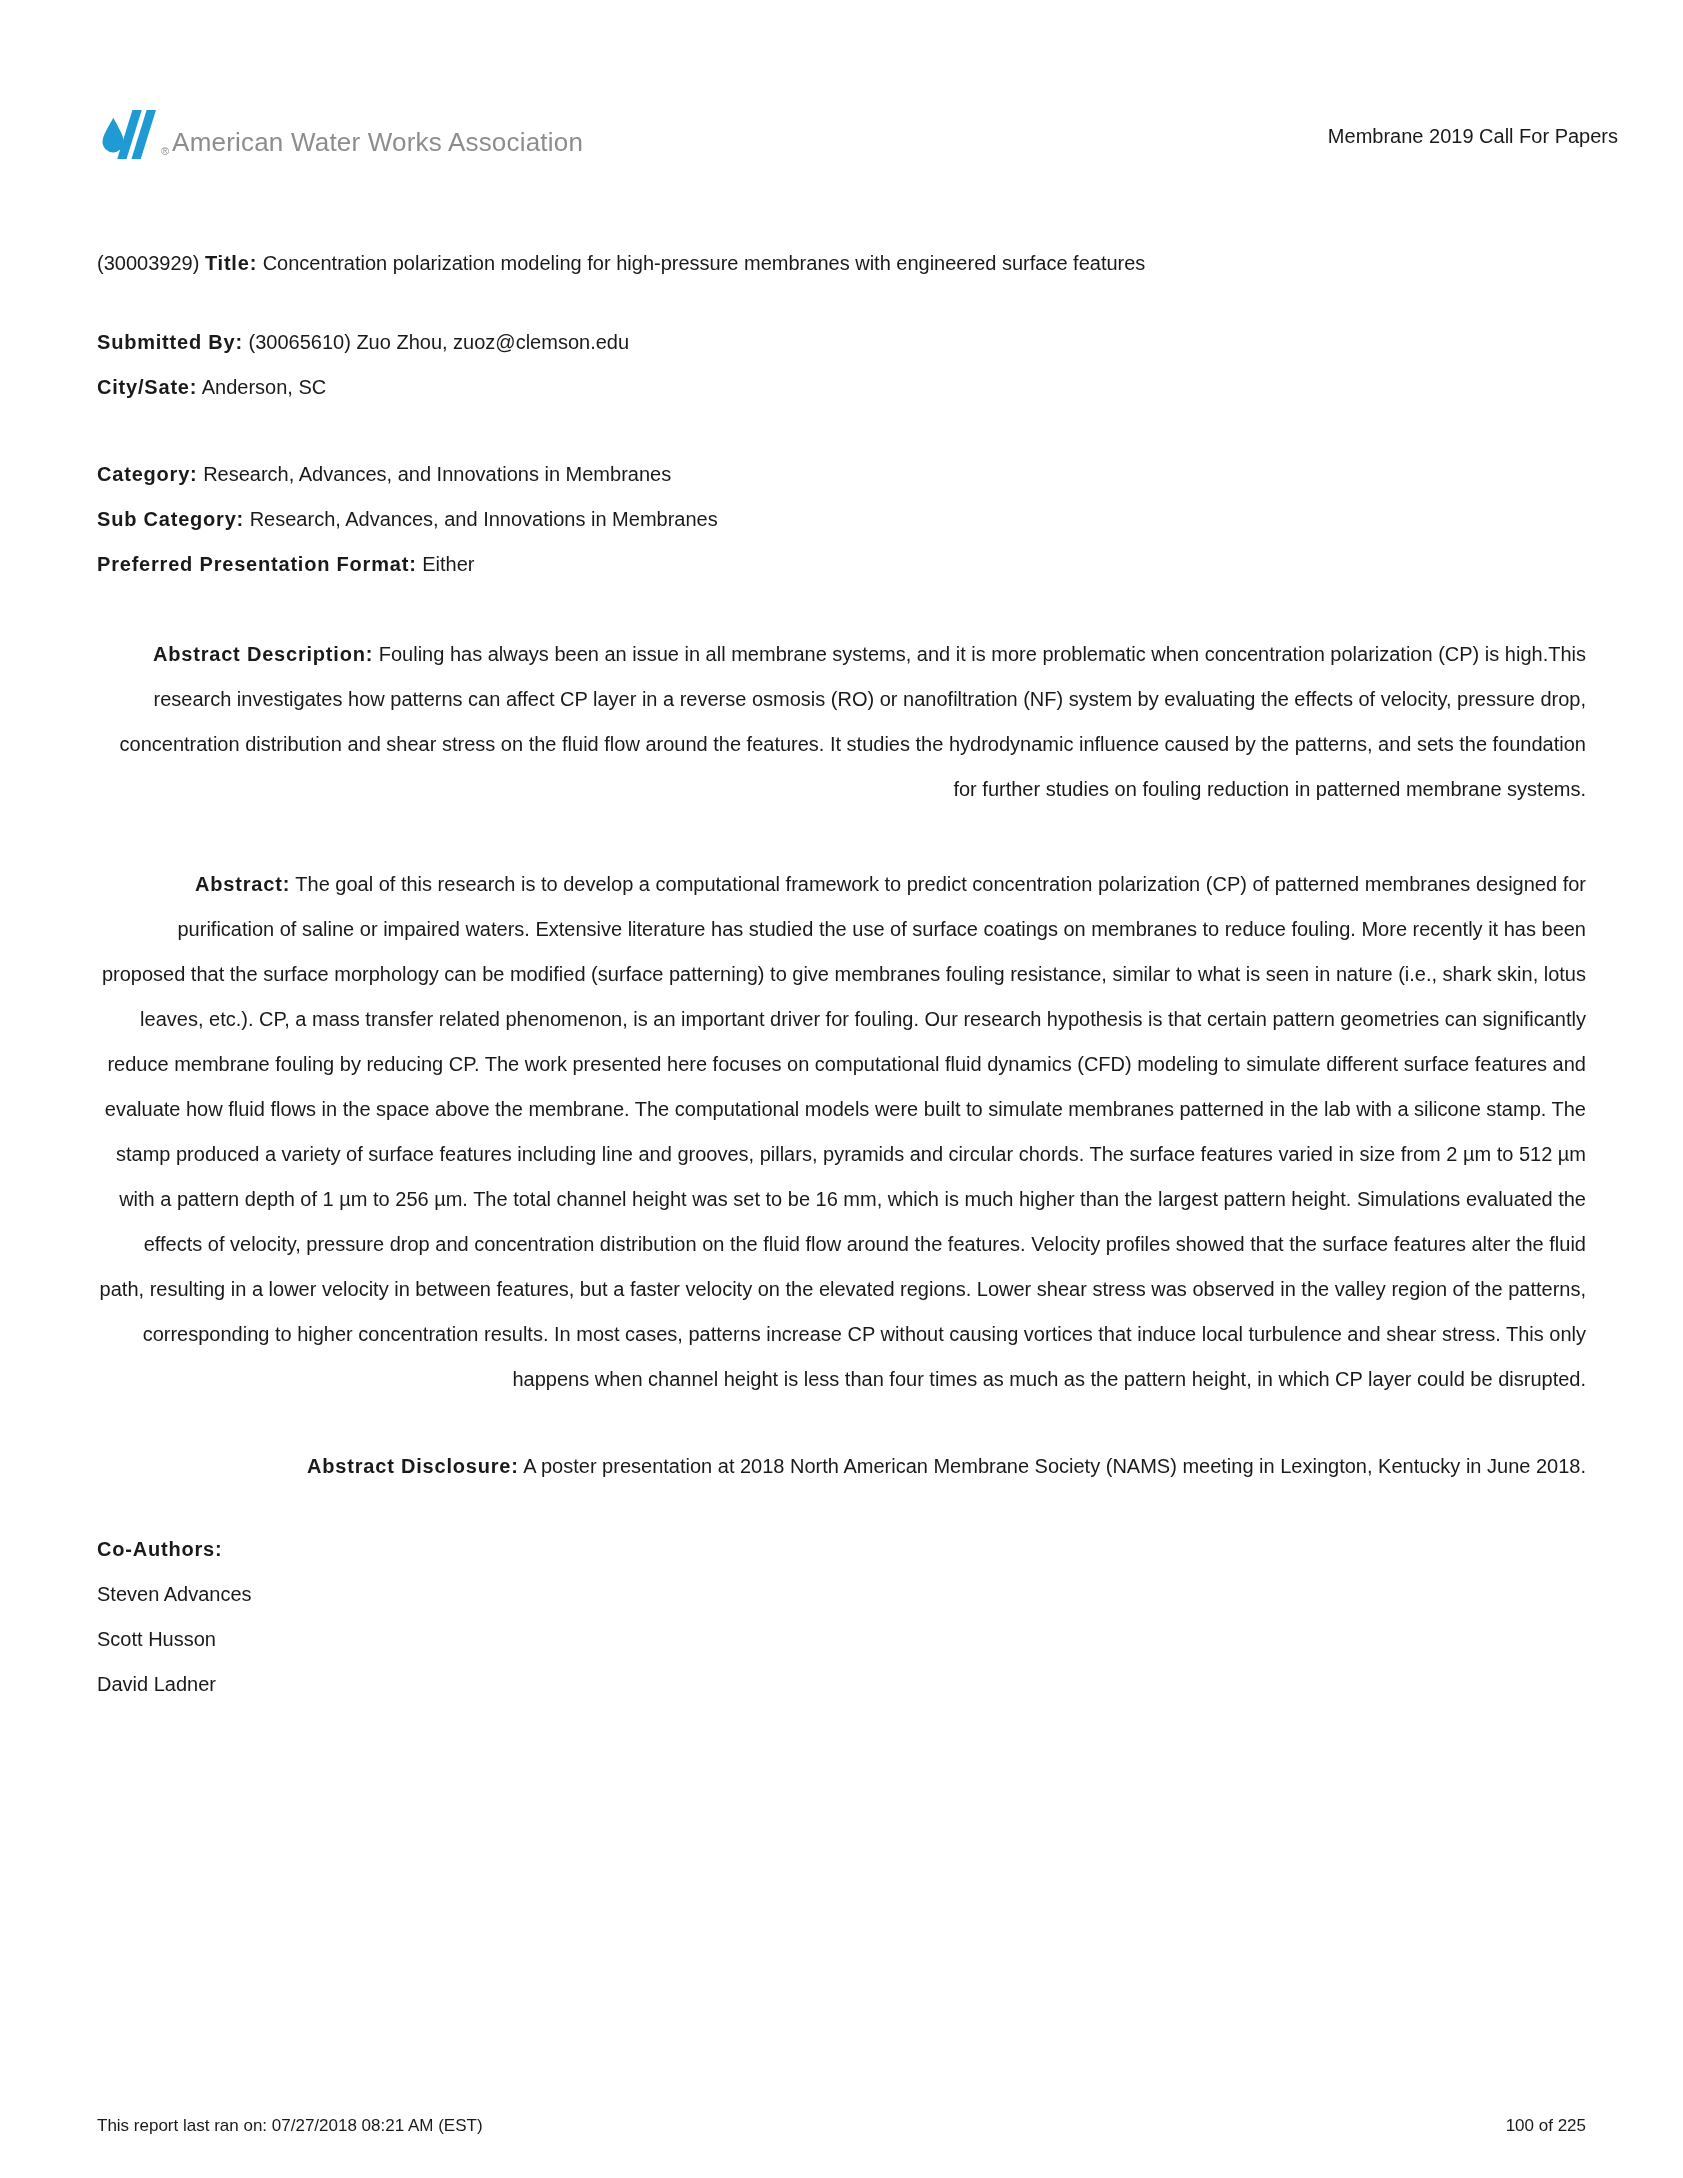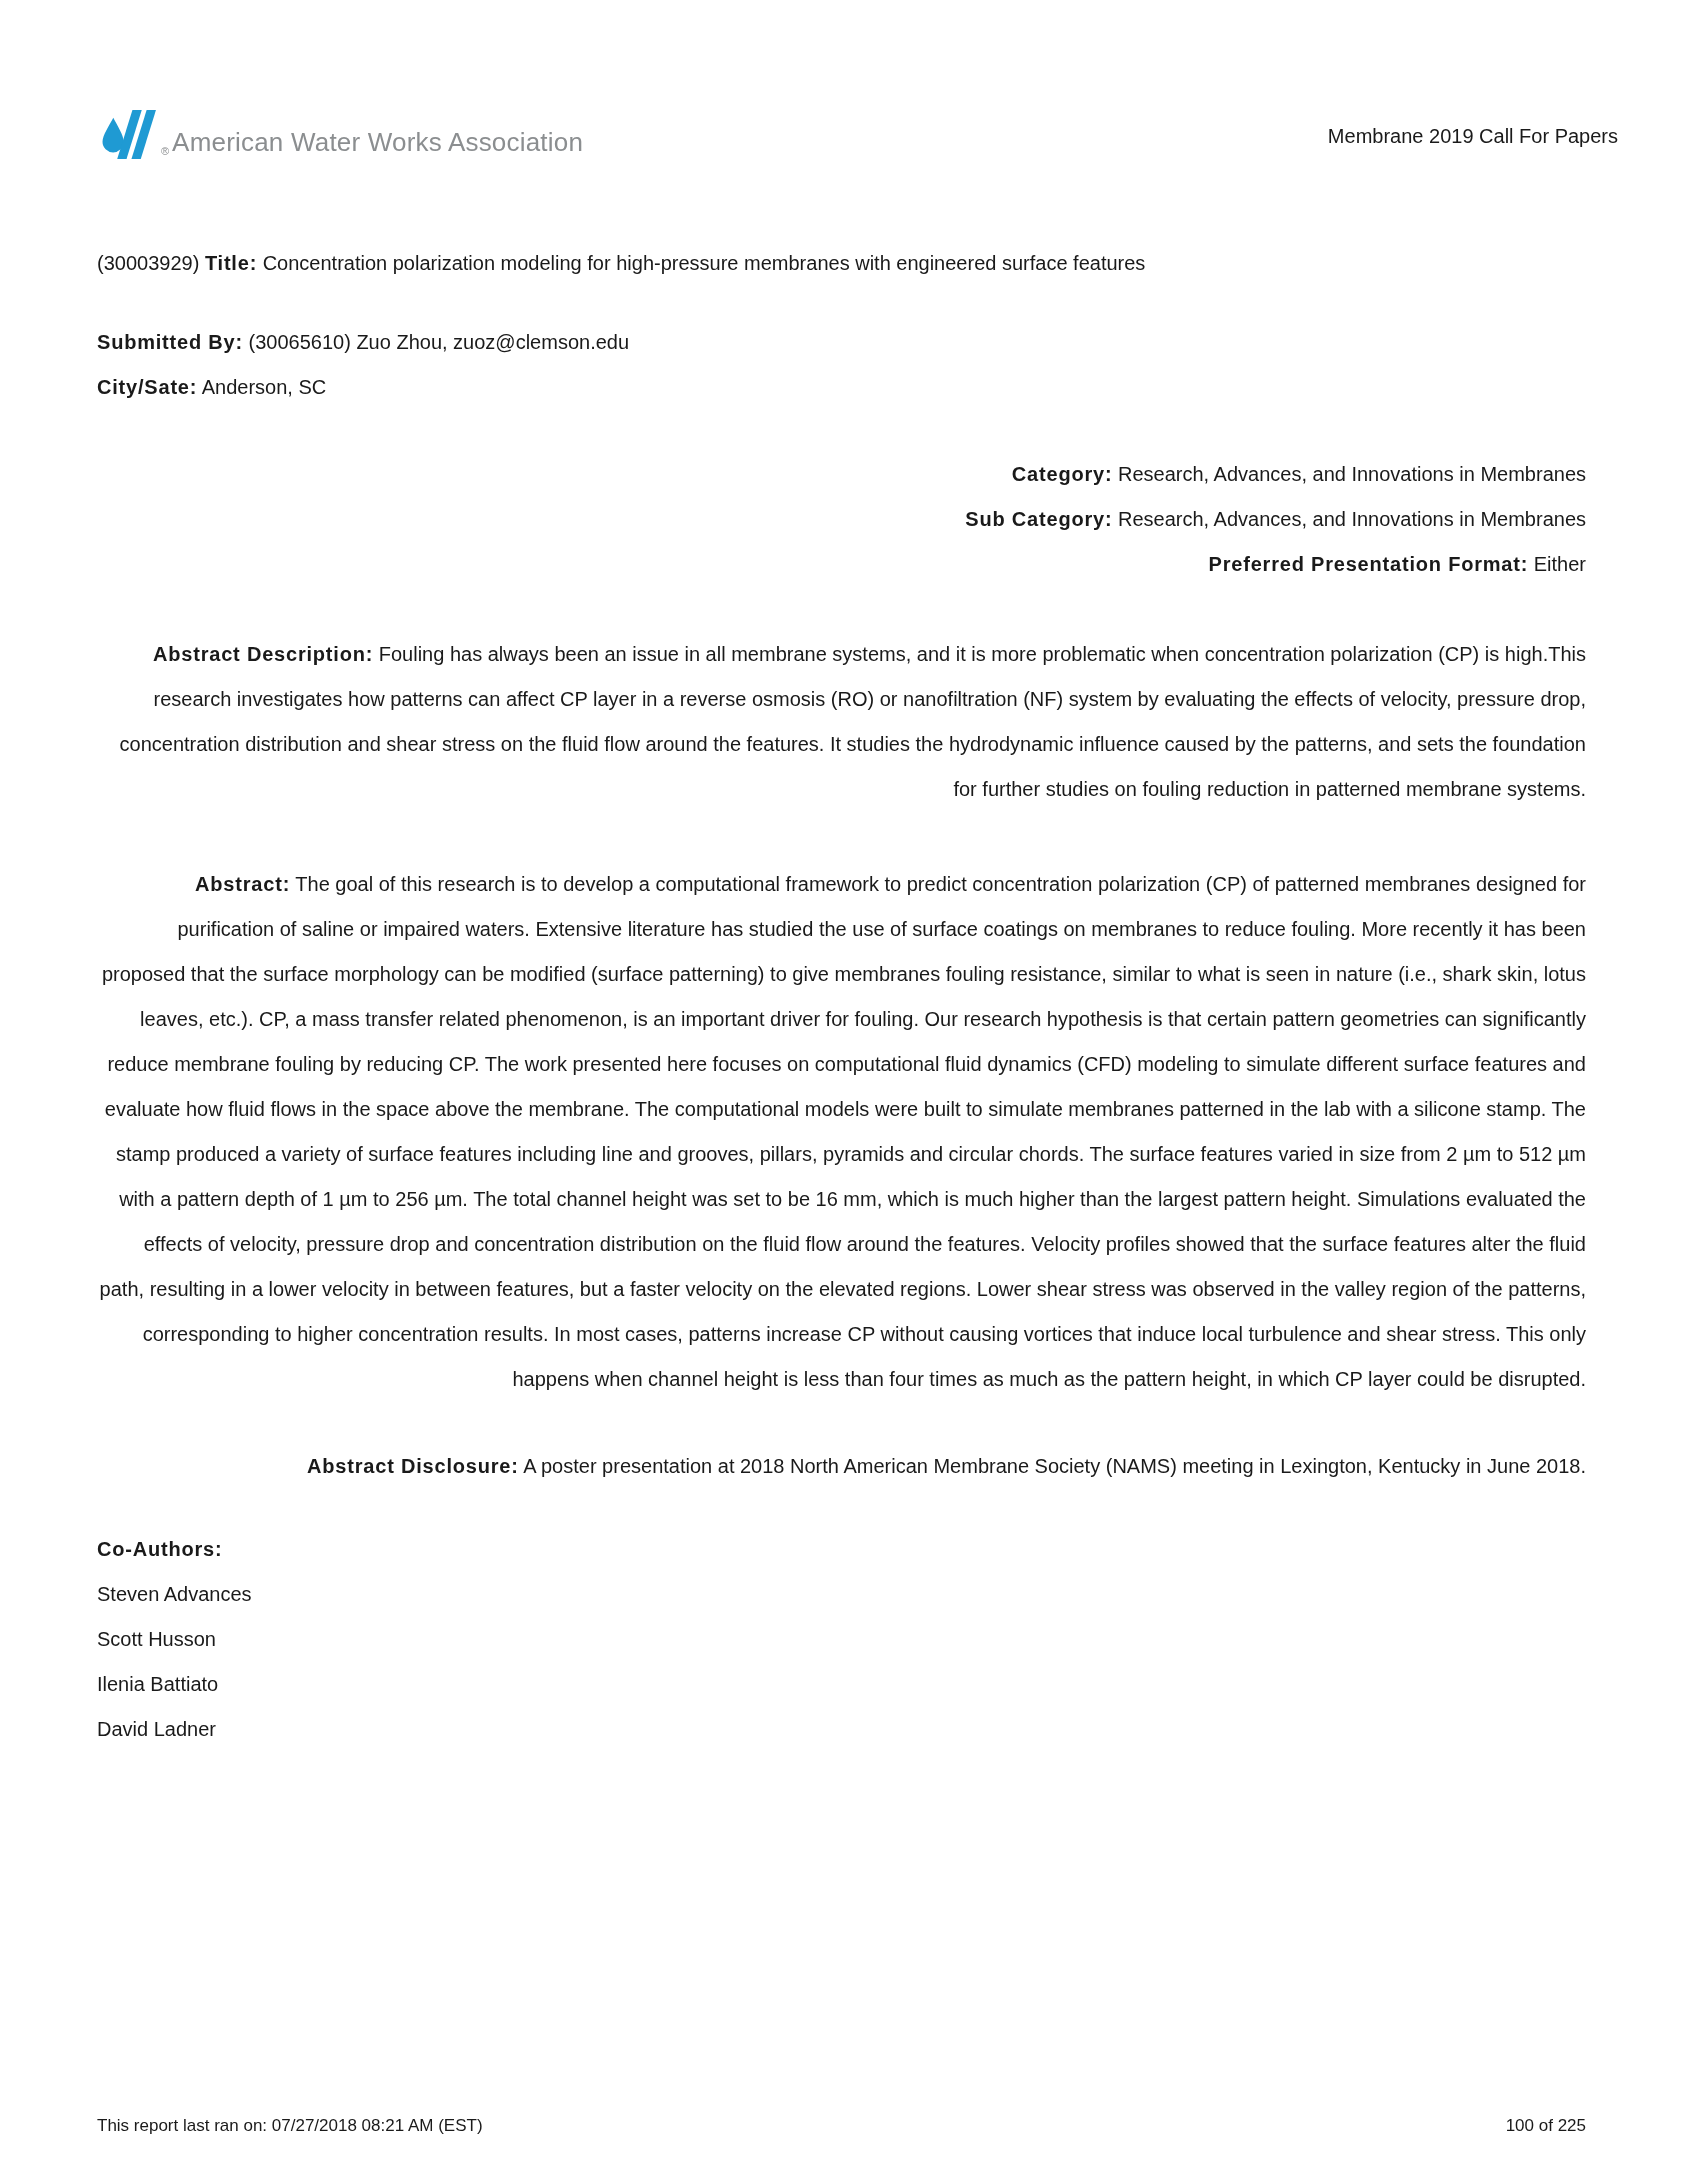--- a/index.html
+++ b/index.html
@@ -39,21 +39,21 @@
   .report-title { font-size: 20px; padding-top: 16px; white-space: nowrap; }
 
   
   .content { padding: 0 97px; }
   .line, .para { font-size: 20px; line-height: 45px; }
   .para { text-align: right; }
   .label { letter-spacing: 0.8px; font-weight: bold; }
 
   .title-line { margin-top: 81px; }
   .block-submitter { margin-top: 34px; }
-  .block-category { margin-top: 42px; text-align: right; }
+  .block-category { margin-top: 42px; }
   .block-abs-desc { margin-top: 45px; }
   .block-abstract { margin-top: 50px; }
   .block-disclosure { margin-top: 42px; }
   .block-coauthors { margin-top: 38px; }
 
   
   .footer {
     position: absolute;
     left: 97px;
     right: 97px;
@@ -104,21 +104,20 @@
     <div class="para block-abs-desc"><span class="label">Abstract Description:</span> <span>Fouling has always been an issue in all membrane systems, and it is more problematic when concentration polarization (CP) is high.This research investigates how patterns can affect CP layer in a reverse osmosis (RO) or nanofiltration (NF) system by evaluating the effects of velocity, pressure drop, concentration distribution and shear stress on the fluid flow around the features. It studies the hydrodynamic influence caused by the patterns, and sets the foundation for further studies on fouling reduction in patterned membrane systems.</span></div>
 
     <div class="para block-abstract"><span class="label">Abstract:</span> <span>The goal of this research is to develop a computational framework to predict concentration polarization (CP) of patterned membranes designed for purification of saline or impaired waters. Extensive literature has studied the use of surface coatings on membranes to reduce fouling. More recently it has been proposed that the surface morphology can be modified (surface patterning) to give membranes fouling resistance, similar to what is seen in nature (i.e., shark skin, lotus leaves, etc.). CP, a mass transfer related phenomenon, is an important driver for fouling. Our research hypothesis is that certain pattern geometries can significantly reduce membrane fouling by reducing CP. The work presented here focuses on computational fluid dynamics (CFD) modeling to simulate different surface features and evaluate how fluid flows in the space above the membrane. The computational models were built to simulate membranes patterned in the lab with a silicone stamp. The stamp produced a variety of surface features including line and grooves, pillars, pyramids and circular chords. The surface features varied in size from 2 µm to 512 µm with a pattern depth of 1 µm to 256 µm. The total channel height was set to be 16 mm, which is much higher than the largest pattern height. Simulations evaluated the effects of velocity, pressure drop and concentration distribution on the fluid flow around the features. Velocity profiles showed that the surface features alter the fluid path, resulting in a lower velocity in between features, but a faster velocity on the elevated regions. Lower shear stress was observed in the valley region of the patterns, corresponding to higher concentration results. In most cases, patterns increase CP without causing vortices that induce local turbulence and shear stress. This only happens when channel height is less than four times as much as the pattern height, in which CP layer could be disrupted.</span></div>
 
     <div class="para block-disclosure"><span class="label">Abstract Disclosure:</span> <span>A poster presentation at 2018 North American Membrane Society (NAMS) meeting in Lexington, Kentucky in June 2018.</span></div>
 
     <div class="block-coauthors">
       <div class="line label">Co-Authors:</div>
       <div class="line">Steven Advances</div>
       <div class="line">Scott Husson</div>
-      <div class="line">Ilenia Battiato</div>
       <div class="line">David Ladner</div>
     </div>
 
   </div>
 
   <div class="footer">
     <span>This report last ran on: 07/27/2018 08:21 AM (EST)</span>
     <span>100 of 225</span>
   </div>
 

